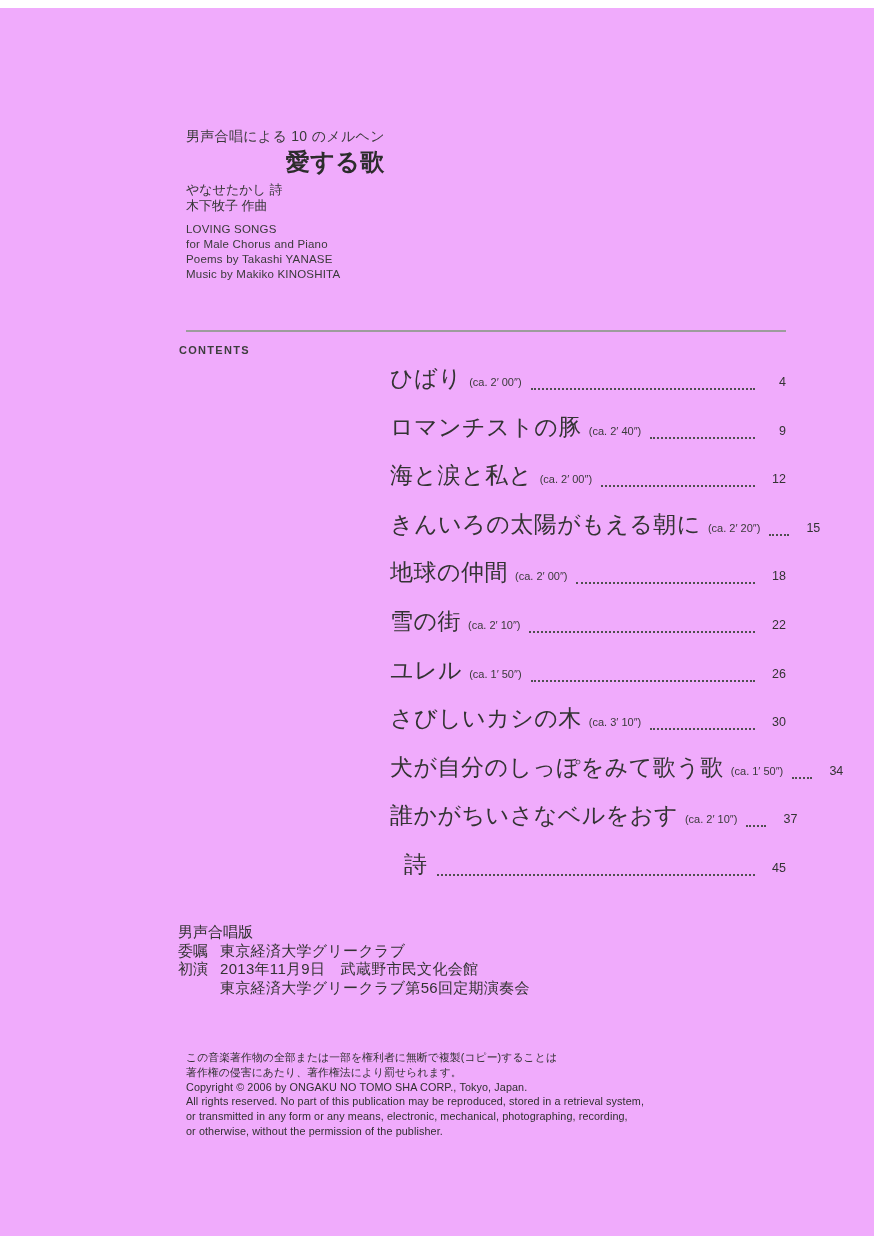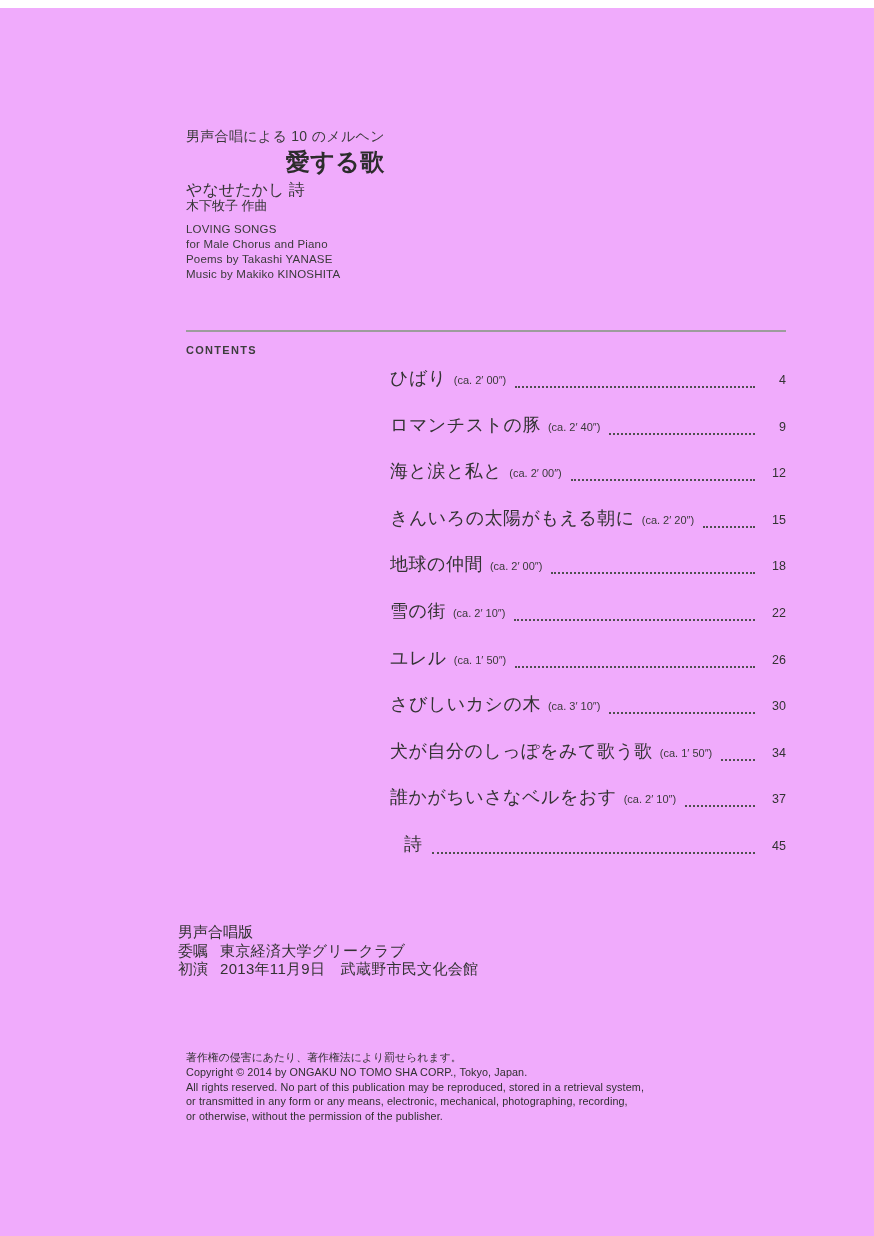--- a/index.html
+++ b/index.html
@@ -6,32 +6,32 @@
   .page {
     position:relative; width:874px; height:1236px; margin:8px auto;
     background:#f0abfc; overflow:hidden;
     font-family:"Liberation Sans", sans-serif; color:#333333;
   }
 
   
   .header { position:absolute; left:186px; top:119px; }
   .series  { font-size:14px; line-height:18px; color:#3a3a3a; letter-spacing:0.3px; }
   .title   { font-size:24px; line-height:30px; margin:2px 0 0 0; font-weight:600; color:#2c2c2c; letter-spacing:0.5px;text-align:right; }
-  .poet    { margin-top:5px; font-size:16px; line-height:16px; color:#363636; }
+  .poet    { margin-top:5px; font-size:13px; line-height:16px; color:#363636; }
   .composer{ font-size:13px; line-height:16px; color:#363636; }
   .english { margin-top:8px; font-size:11.5px; line-height:15px; color:#3a3a3a; letter-spacing:0.2px; }
 
   
   .rule { position:absolute; left:186px; top:322px; width:600px; height:2px; background:#9c9c9c; }
-  .contents-heading { position:absolute; left:186px; top:336px; font-size:11px; font-weight:bold; letter-spacing:1.3px; color:#3d3d3d; }
+  .contents-heading { position:absolute; left:179px; top:336px; font-size:11px; font-weight:bold; letter-spacing:1.3px; color:#3d3d3d; }
 
   
   .toc { position:absolute; left:390px; top:355px; width:396px; }
   .toc-row { display:flex; align-items:baseline; line-height:30px; margin-bottom:14.6px; }
-  .toc-title { font-size:18px; color:#333333; white-space:nowrap; letter-spacing:0.5px; }
+  .toc-title { font-size:23px; color:#333333; white-space:nowrap; letter-spacing:0.5px; }
   .toc-title.indent { padding-left:14px; }
   .toc-duration { font-size:11px; margin-left:7px; white-space:nowrap; color:#3a3a3a; }
   .toc-duration:empty { display:none; }
   .toc-leader { flex:1; align-self:flex-end; border-bottom:2px dotted #4f4f4f; margin:0 9px 7px 9px; min-width:20px; }
   .toc-page { font-size:12.5px; min-width:22px; text-align:right; color:#333333; }
 
   
   .credits { position:absolute; left:178px; top:915px; font-size:15px; line-height:18.5px; color:#333333; }
   .credit-row { display:flex;align-items:flex-end; }
   .credit-label { width:42px; flex:none; }
@@ -155,31 +155,33 @@
           <span class="credit-text">東京経済大学グリークラブ</span>
         </div>
 
         <div class="credit-row">
           <span class="credit-label">初演</span>
           <span class="credit-text">2013年11月9日　武蔵野市民文化会館</span>
         </div>
 
         <div class="credit-row">
           <span class="credit-label"></span>
+          <span class="credit-text">東京経済大学グリークラブ第56回定期演奏会</span>
         </div>
 
       </div>
   </div>
 
   <div class="copyright">
 
+      <div class="copyright-line">この音楽著作物の全部または一部を権利者に無断で複製(コピー)することは</div>
 
       <div class="copyright-line">著作権の侵害にあたり、著作権法により罰せられます。</div>
 
-      <div class="copyright-line">Copyright © 2014 by ONGAKU NO TOMO SHA CORP., Tokyo, Japan.</div>
+      <div class="copyright-line">Copyright © 2006 by ONGAKU NO TOMO SHA CORP., Tokyo, Japan.</div>
 
       <div class="copyright-line">All rights reserved. No part of this publication may be reproduced, stored in a retrieval system,</div>
 
       <div class="copyright-line">or transmitted in any form or any means, electronic, mechanical, photographing, recording,</div>
 
       <div class="copyright-line">or otherwise, without the permission of the publisher.</div>
     </div>
 
 </div>
 

